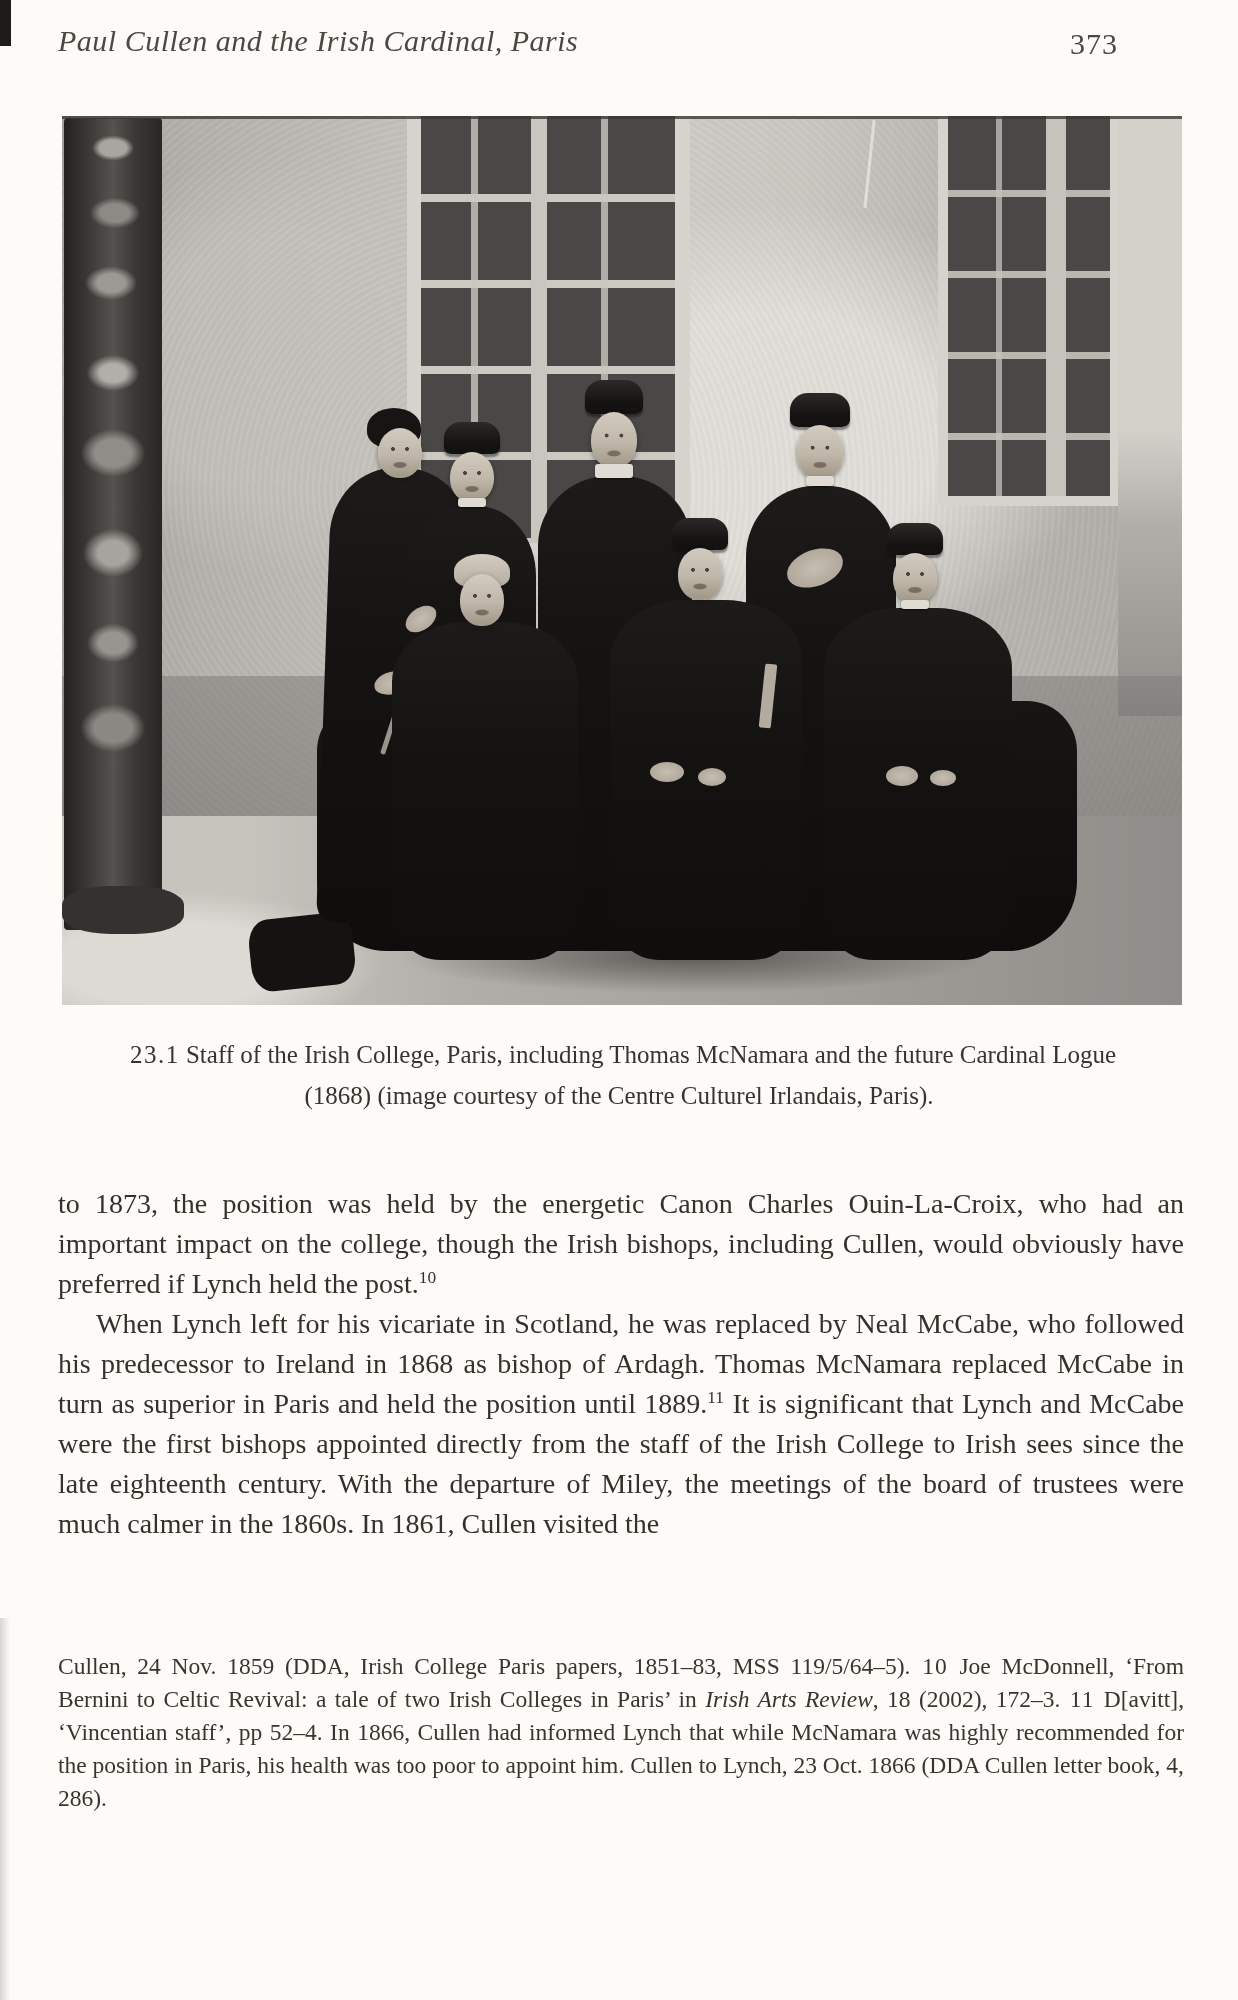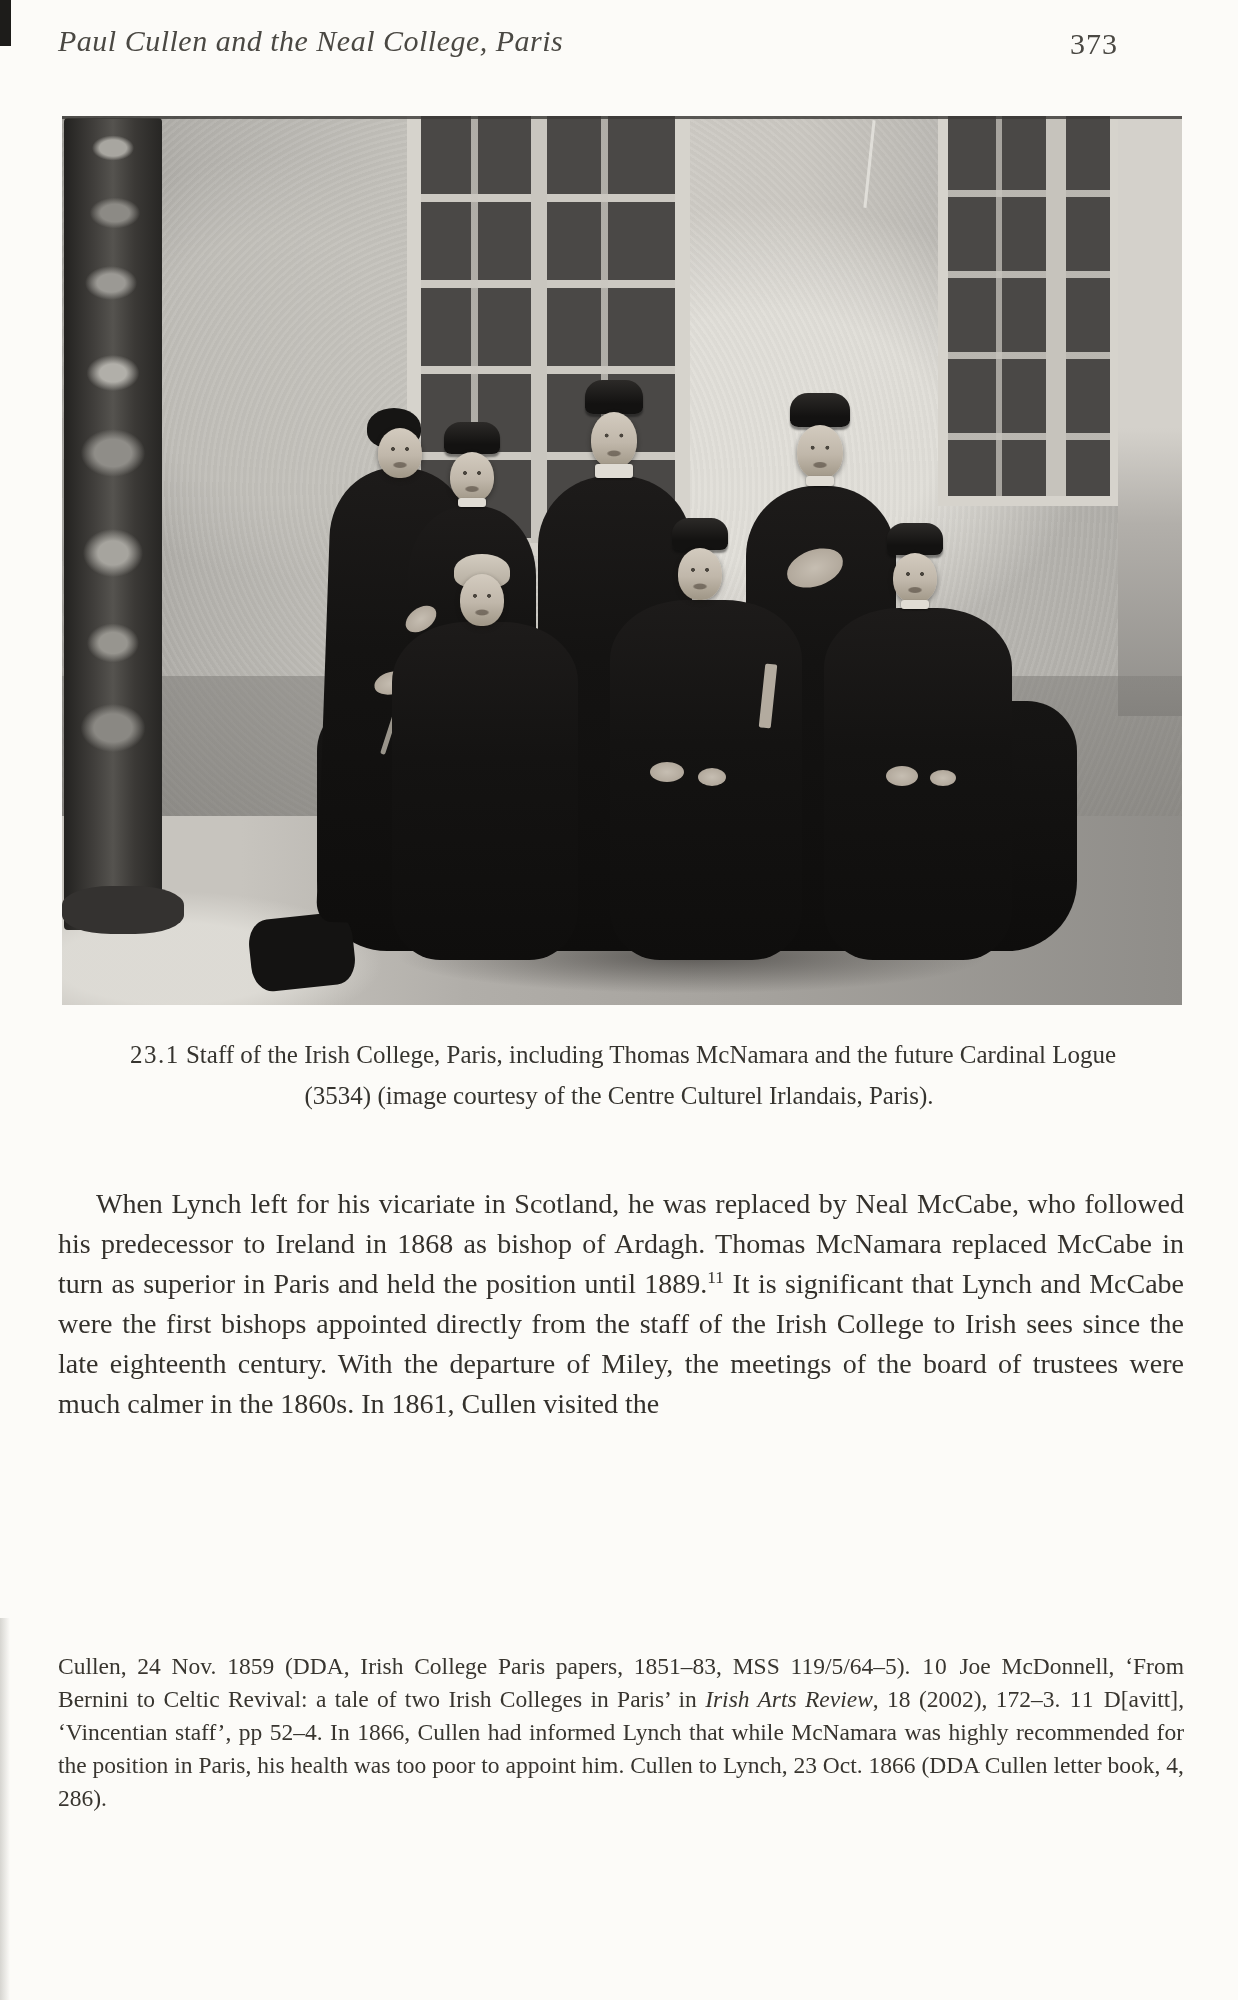--- a/index.html
+++ b/index.html
@@ -156,21 +156,21 @@
   .scan-mark{left:0;top:0;width:11px;height:46px;background:#1d1c1a;}
   .edge-shade{left:0;top:1618px;width:10px;height:382px;
     background:linear-gradient(90deg,rgba(158,156,150,.4),rgba(158,156,150,0));}
 </style>
 </head>
 <body>
 
 <div class="abs scan-mark"></div>
 <div class="abs edge-shade"></div>
 
-<div class="abs head-title">Paul Cullen and the Neal College, Paris</div>
+<div class="abs head-title">Paul Cullen and the Irish Cardinal, Paris</div>
 <div class="abs head-page">373</div>
 
 <div class="abs photo" role="img" aria-label="Black-and-white photograph of seven priests in cassocks and birettas, four standing and three seated, in front of a building with tall windows and an ornate pillar at left">
   <div class="layer wall"></div>
   <div class="layer mottle"></div>
   <div class="layer window win-left"></div>
   <div class="layer window win-right"></div>
   <div class="layer right-edge"></div>
   <div class="layer plinth"></div>
   <div class="layer floor"></div>
@@ -218,19 +218,20 @@
   <div class="layer hand" style="left:636px;top:652px;width:28px;height:18px;"></div>
 
   <div class="layer robe seated" style="left:762px;top:492px;width:188px;height:352px;"></div>
   <div class="layer biretta" style="left:825px;top:407px;width:56px;height:32px;"></div>
   <div class="layer face" style="left:831px;top:437px;width:44px;height:50px;"></div>
   <div class="layer collar" style="left:839px;top:484px;width:28px;height:9px;"></div>
   <div class="layer hand" style="left:824px;top:650px;width:32px;height:20px;"></div>
   <div class="layer hand" style="left:868px;top:654px;width:26px;height:16px;"></div>
 </div>
 
-<div class="abs caption"><span class="seg seg-caption-number">23.1</span><span class="seg seg-normal">  Staff of the Irish College, Paris, including Thomas McNamara and the future Cardinal Logue (3534) (image courtesy of the Centre Culturel Irlandais, Paris).</span></div>
+<div class="abs caption"><span class="seg seg-caption-number">23.1</span><span class="seg seg-normal">  Staff of the Irish College, Paris, including Thomas McNamara and the future Cardinal Logue (1868) (image courtesy of the Centre Culturel Irlandais, Paris).</span></div>
 
 <div class="abs bodytext">
+  <p><span class="seg seg-normal">to 1873, the position was held by the energetic Canon Charles Ouin-La-Croix, who had an important impact on the college, though the Irish bishops, including Cullen, would obviously have preferred if Lynch held the post.</span><span class="seg seg-sup">10</span></p>
   <p class="indent"><span class="seg seg-normal">When Lynch left for his vicariate in Scotland, he was replaced by Neal McCabe, who followed his predecessor to Ireland in 1868 as bishop of Ardagh. Thomas McNamara replaced McCabe in turn as superior in Paris and held the position until 1889.</span><span class="seg seg-sup">11</span><span class="seg seg-normal"> It is significant that Lynch and McCabe were the first bishops appointed directly from the staff of the Irish College to Irish sees since the late eighteenth century. With the departure of Miley, the meetings of the board of trustees were much calmer in the 1860s. In 1861, Cullen visited the</span></p>
 </div>
 
 <div class="abs footnotes"><span class="seg seg-normal">Cullen, 24 Nov. 1859 (DDA, Irish College Paris papers, 1851–83, MSS 119/5/64–5).  </span><span class="seg seg-fn-number">10</span><span class="seg seg-normal"> Joe McDonnell, ‘From Bernini to Celtic Revival: a tale of two Irish Colleges in Paris’ in </span><span class="seg seg-italic">Irish Arts Review</span><span class="seg seg-normal">, 18 (2002), 172–3.  </span><span class="seg seg-fn-number">11</span><span class="seg seg-normal"> D[avitt], ‘Vincentian staff’, pp 52–4. In 1866, Cullen had informed Lynch that while McNamara was highly recommended for the position in Paris, his health was too poor to appoint him. Cullen to Lynch, 23 Oct. 1866 (DDA Cullen letter book, 4, 286).</span></div>
 
 </body></html>

